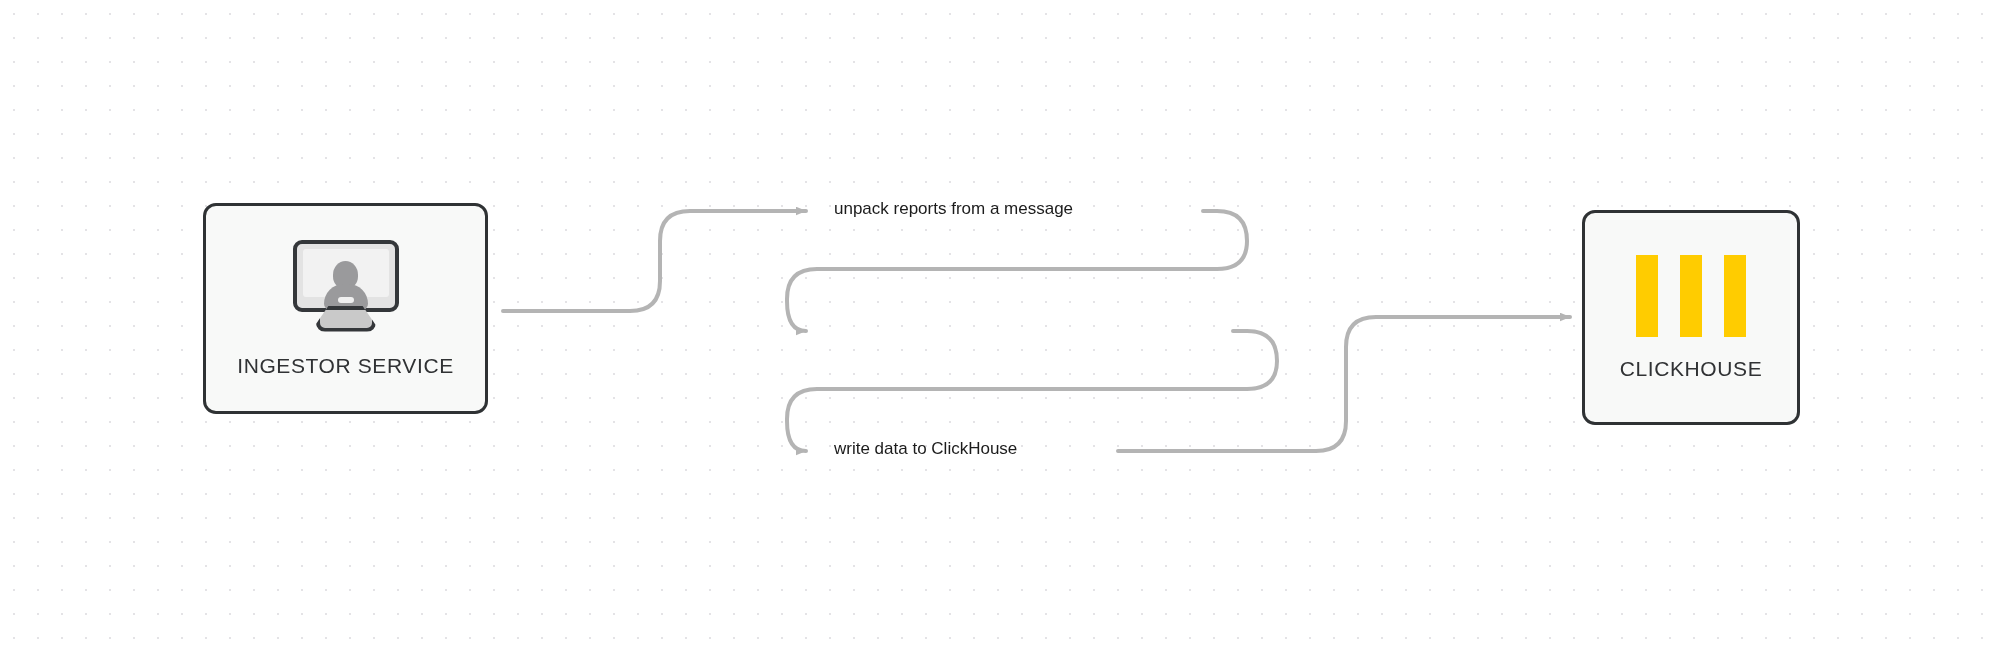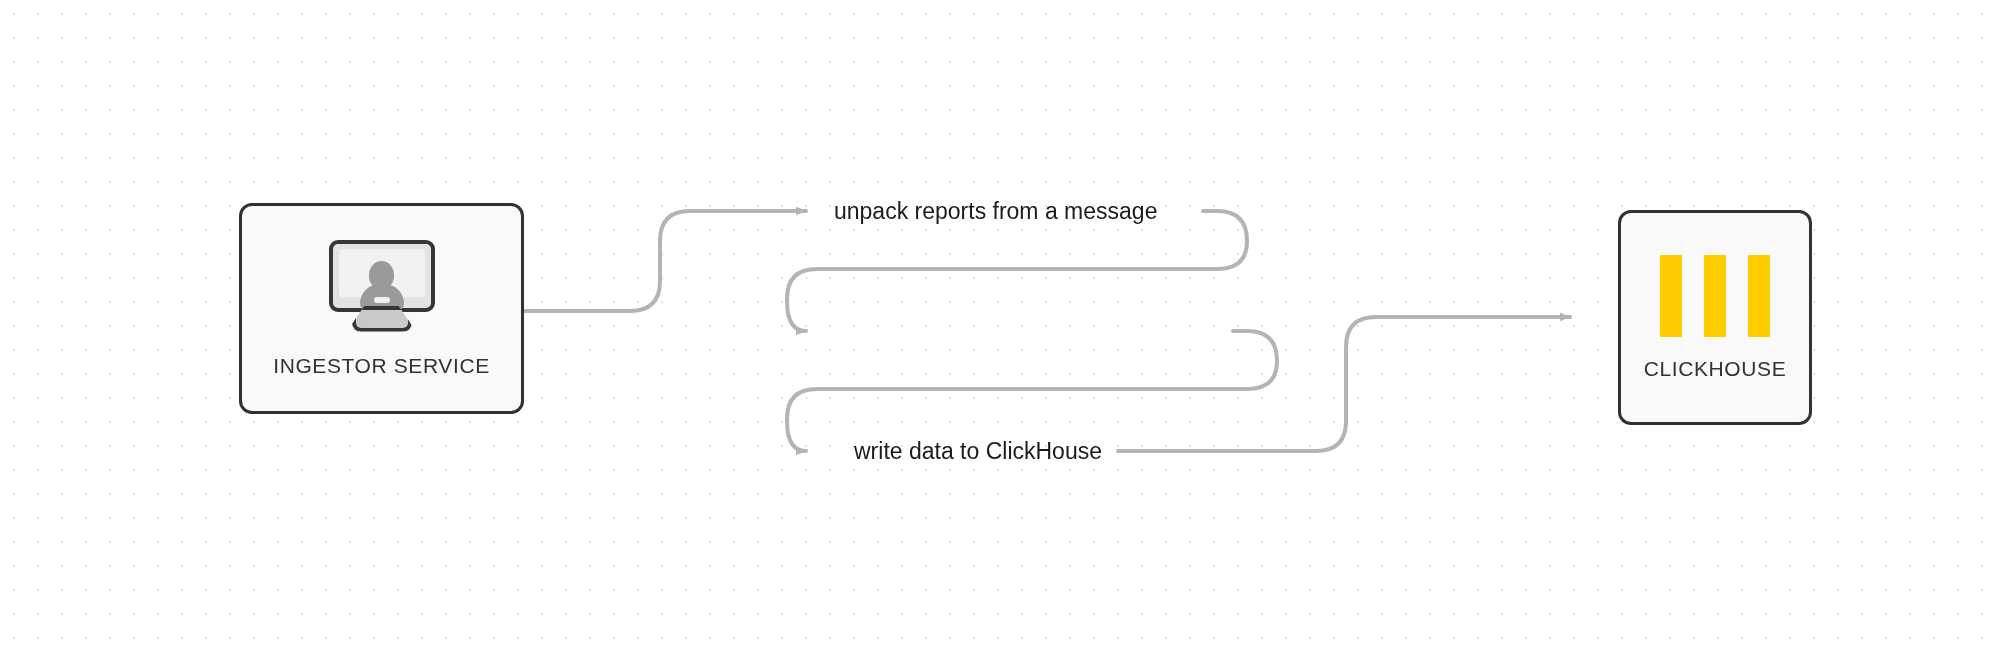--- a/index.html
+++ b/index.html
@@ -32,32 +32,31 @@
   .node {
     position: absolute;
     box-sizing: border-box;
     background: #f8f9f8;
     border: 3px solid #2f3234;
     border-radius: 13px;
     display: flex;
     flex-direction: column;
     align-items: center;
     justify-content: center;
-    margin-left: 36px;
   }
   #node-ingestor {
     left: 203px;
     top: 203px;
     width: 285px;
     height: 211px;
   }
   #node-clickhouse {
     left: 1582px;
     top: 210px;
-    width: 194px;
+    width: 218px;
     height: 215px;
   }
   .node-label {
     font-size: 21px;
     letter-spacing: 0.6px;
     color: #303234;
     text-align: center;
     white-space: nowrap;
   }
   #node-ingestor .node-label { margin-top: 22px; }
@@ -142,28 +141,28 @@
   }
   .ch-bar {
     width: 22px;
     height: 82px;
     background: #fc0;
   }
 
   
   .edge-label {
     position: absolute;
-    font-size: 23px;
+    font-size: 17px;
     color: #1c1c1c;
     white-space: nowrap;
     line-height: 1;
   }
   #edge-label-0 { left: 834px; top: 200px; }
   #edge-label-1 { left: 834px; top: 320px; }
-  #edge-label-2 { left: 854px; top: 440px; }
+  #edge-label-2 { left: 834px; top: 440px; }
 </style>
 </head>
 <body>
 
 <div id="canvas">
 
   <svg id="edges" viewBox="0 0 2000 656" width="2000" height="656">
     <defs>
       <marker id="arrowhead" markerWidth="11" markerHeight="9" refX="10.5" refY="4.5" orient="auto" markerUnits="userSpaceOnUse">
         <path d="M0,0 L11,4.5 L0,9 Z" fill="#b4b4b4"></path>

